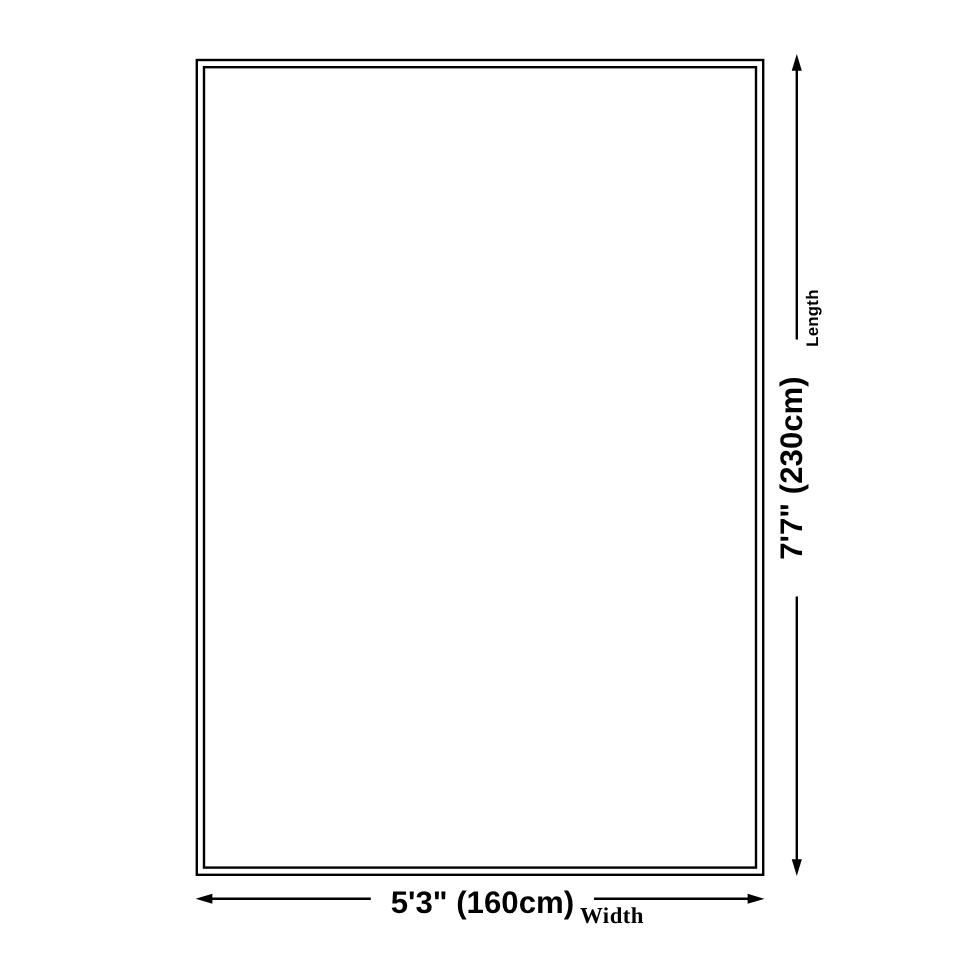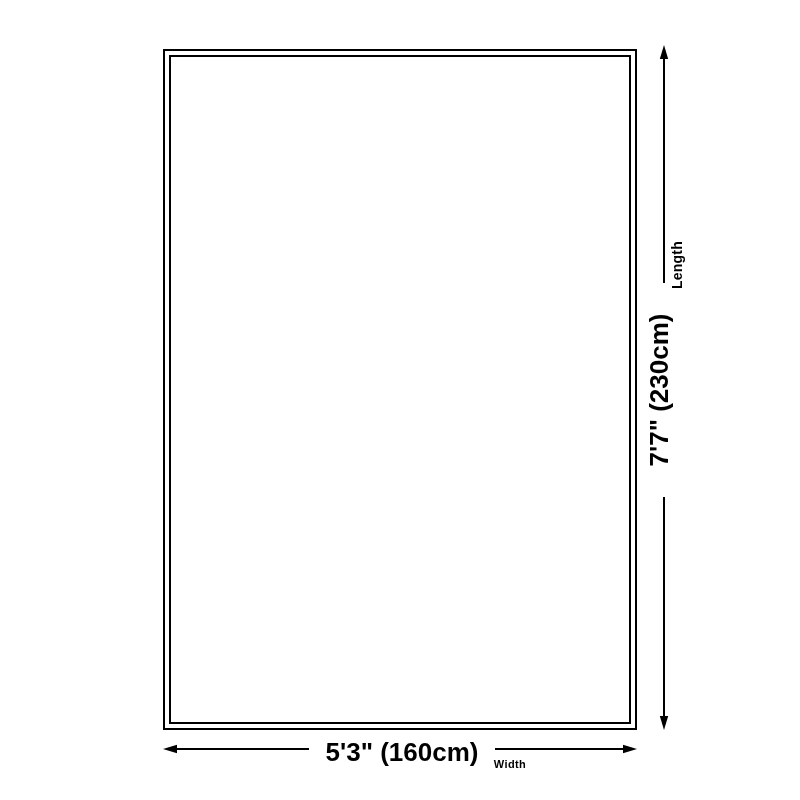--- a/index.html
+++ b/index.html
@@ -50,22 +50,23 @@
     position: absolute;
     color: var(--color-line);
     font-weight: 700;
     white-space: nowrap;
     line-height: 1.15;
   }
   .dim-value {
     font-size: 26px;
   }
   .dim-label-small {
-    font-size: 11px;
+    font-size: 19px;
     letter-spacing: 0.4px;
+    font-family: Liberation Serif, serif;
   }
   .dim-label-length {
     font-size: 14px;
     letter-spacing: 0.2px;
   }
   .width-value  { left: 402px; top: 753px; transform: translate(-50%, -50%); }
   .width-label  { left: 510px; top: 764px; transform: translate(-50%, -50%); }
   .length-value { left: 660px; top: 390px; transform: translate(-50%, -50%) rotate(-90deg); }
   .length-label { left: 677px; top: 265px; transform: translate(-50%, -50%) rotate(-90deg); }
 </style>

